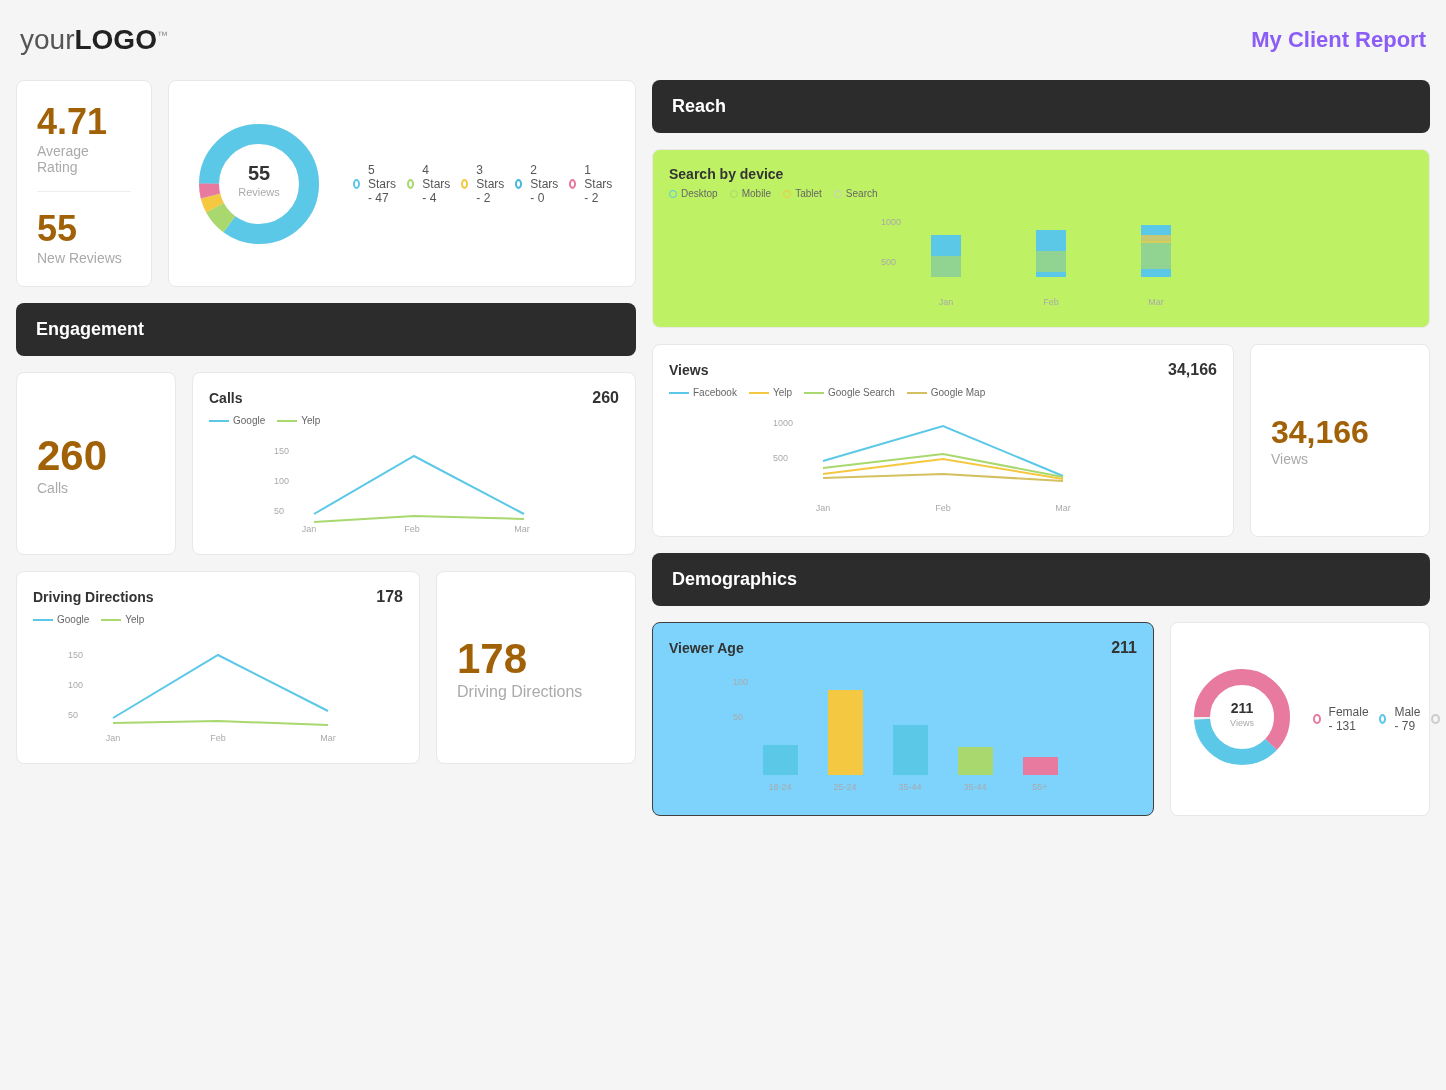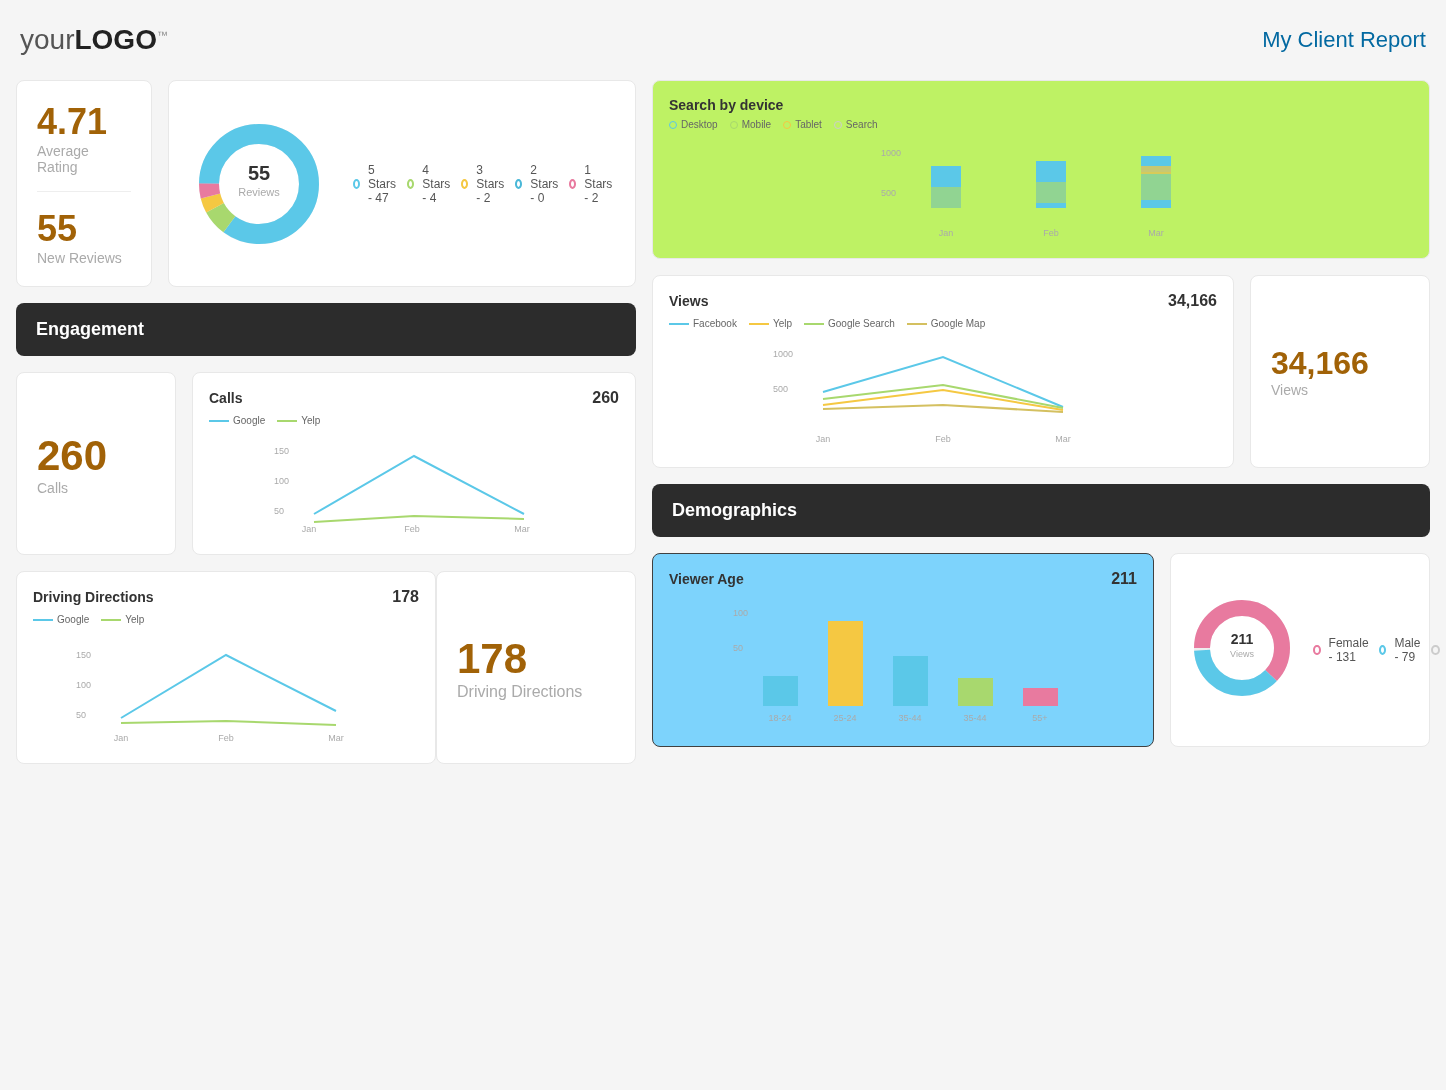--- a/index.html
+++ b/index.html
@@ -2,21 +2,21 @@
 <html><head>
   <meta charset="utf-8">
   <style>
     * { box-sizing: border-box; margin: 0; padding: 0; }
     body { font-family: Arial, sans-serif; background: #f5f5f5; padding: 16px; width: 1446px; }
     
     .header { display: flex; justify-content: space-between; align-items: center; margin-bottom: 16px; padding: 8px 4px; }
     .logo { font-size: 28px; color: #555; }
     .logo strong { color: #222; }
     .logo sup { font-size: 11px; color: #888; }
-    .report-title { font-size: 22px; font-weight: normal; color: #0369a1; }
+    .report-title { font-size: 22px; font-weight: bold; color: #8b5cf6; }
     
     .main-grid { display: grid; grid-template-columns: 620px 1fr; gap: 16px; }
     
     
     .left-col { display: flex; flex-direction: column; gap: 16px; }
     
     
     .top-row { display: flex; gap: 16px; }
     .rating-card { background: white; border-radius: 8px; padding: 20px; width: 180px; display: flex; flex-direction: column; gap: 16px; border: 1px solid #e8e8e8; }
     .big-number { font-size: 42px; font-weight: bold; color: #a16207; }
@@ -29,21 +29,21 @@
     .legend-item { display: flex; align-items: center; gap: 8px; font-size: 12px; color: #555; }
     .legend-dot { width: 10px; height: 10px; border-radius: 50%; border: 2px solid; background: transparent; }
     
     
     .section-header { background: #2c2c2c; color: white; border-radius: 8px; padding: 16px 20px; font-size: 18px; font-weight: bold; }
     
     .engagement-row { display: flex; gap: 16px; }
     .calls-number-card { background: white; border-radius: 8px; padding: 20px; width: 160px; display: flex; flex-direction: column; justify-content: center; border: 1px solid #e8e8e8; }
     .calls-chart-card { background: white; border-radius: 8px; padding: 16px; flex: 1; border: 1px solid #e8e8e8; }
     
-    .directions-row { display: flex; }
+    .directions-row { display: flex; gap: 16px; }
     .directions-chart-card { background: white; border-radius: 8px; padding: 16px; flex: 1; border: 1px solid #e8e8e8; }
     .directions-number-card { background: white; border-radius: 8px; padding: 20px; width: 200px; display: flex; flex-direction: column; justify-content: center; align-items: flex-start; border: 1px solid #e8e8e8; }
     
     
     .right-col { display: flex; flex-direction: column; gap: 16px; }
     .reach-row { display: flex; gap: 16px; }
     .searches-card { background: white; border-radius: 8px; padding: 20px; width: 200px; display: flex; flex-direction: column; justify-content: center; border: 1px solid #e8e8e8; }
     .device-chart-card { background: #bef264; border-radius: 8px; padding: 16px; flex: 1; border: 1px solid #e8e8e8; }
     
     .views-row { display: flex; gap: 16px; }
@@ -205,20 +205,21 @@
       <div class="directions-number-card">
         <div class="big-number" style="font-size:42px;">178</div>
         <div class="label" style="font-size:16px;">Driving Directions</div>
       </div>
     </div>
 
   </div>
 
   <div class="right-col">
 
+    <div class="section-header">Reach</div>
 
     <div class="reach-row">
       <div class="device-chart-card">
         <div class="chart-title" style="margin-bottom:6px;">Search by device</div>
         <div class="chart-legend">
           <div class="chart-legend-item">
             <div class="legend-circle" style="border-color:#5bc8e8;"></div>
             <span>Desktop</span>
           </div>
           <div class="chart-legend-item">

